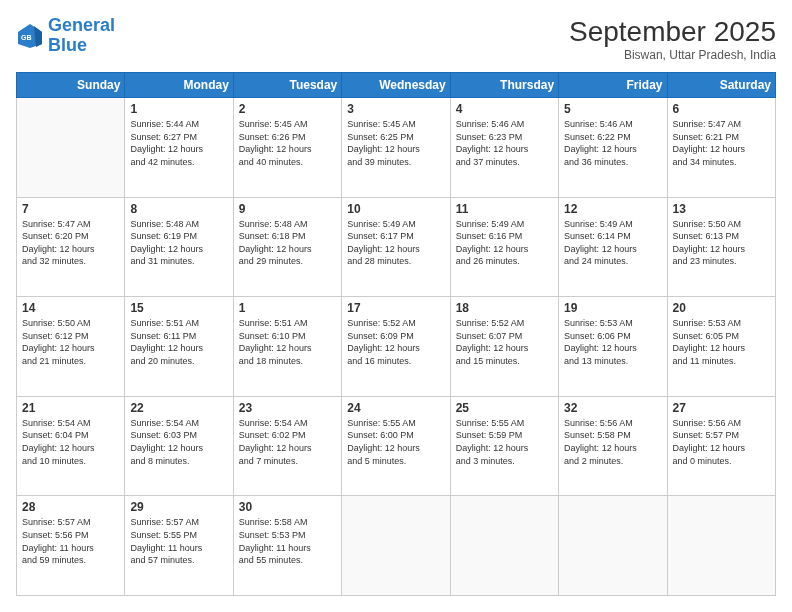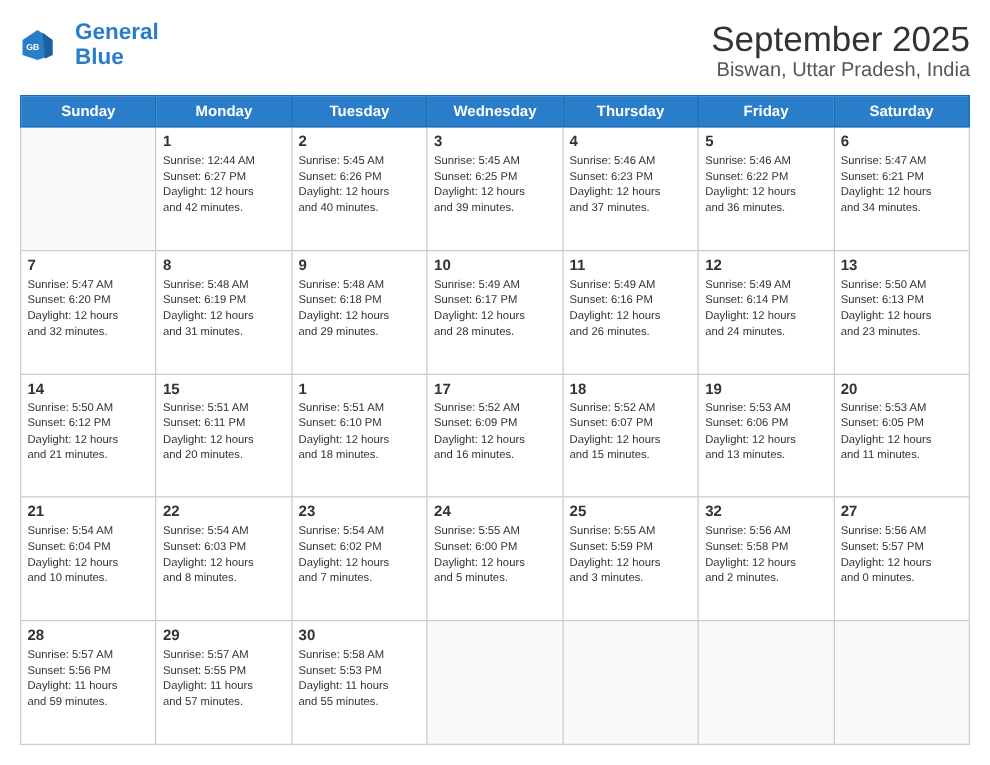--- a/index.html
+++ b/index.html
@@ -19,21 +19,21 @@
     }
     .header {
       display: flex;
       justify-content: space-between;
       align-items: flex-start;
       margin-bottom: 10px;
     }
     .logo {
       display: flex;
       align-items: center;
-      gap: 16px;
+      gap: 4px;
     }
     .logo-text {
       font-size: 18px;
       font-weight: bold;
       color: #333;
       line-height: 1.1;
     }
     .logo-text span {
       color: #2a7dc9;
     }
@@ -43,37 +43,37 @@
     }
     .title-block {
       text-align: right;
     }
     .month-title {
       font-size: 28px;
       font-weight: normal;
       color: #333;
     }
     .subtitle {
-      font-size: 16px;
+      font-size: 12px;
       color: #555;
     }
     .calendar {
       flex: 1;
       border: 1px solid #ccc;
       border-collapse: collapse;
       width: 100%;
       table-layout: fixed;
     }
     .calendar th {
       background-color: #2a7dc9;
       color: #fff;
       font-size: 12px;
       font-weight: bold;
       padding: 5px 4px;
-      text-align: center;
+      text-align: right;
       border: 1px solid #1a6ab5;
     }
     .calendar td {
       vertical-align: top;
       padding: 4px 5px;
       border: 1px solid #ccc;
       font-size: 9.5px;
       color: #333;
       background: #fff;
       height: 78px;
@@ -126,21 +126,21 @@
           <th>Thursday</th>
           <th>Friday</th>
           <th>Saturday</th>
         </tr>
     </thead>
     <tbody id="calendar-body">
     <tr>
           <td class="empty"></td>
           <td>
             <span class="day-num">1</span>
-            <div class="cell-text" style="white-space: pre-line;">Sunrise: 12:44 AM
+            <div class="cell-text" style="white-space: pre-line;">Sunrise: 5:44 AM
 Sunset: 6:27 PM
 Daylight: 12 hours
 and 42 minutes.</div>
           </td>
           <td>
             <span class="day-num">2</span>
             <div class="cell-text" style="white-space: pre-line;">Sunrise: 5:45 AM
 Sunset: 6:26 PM
 Daylight: 12 hours
 and 40 minutes.</div>

